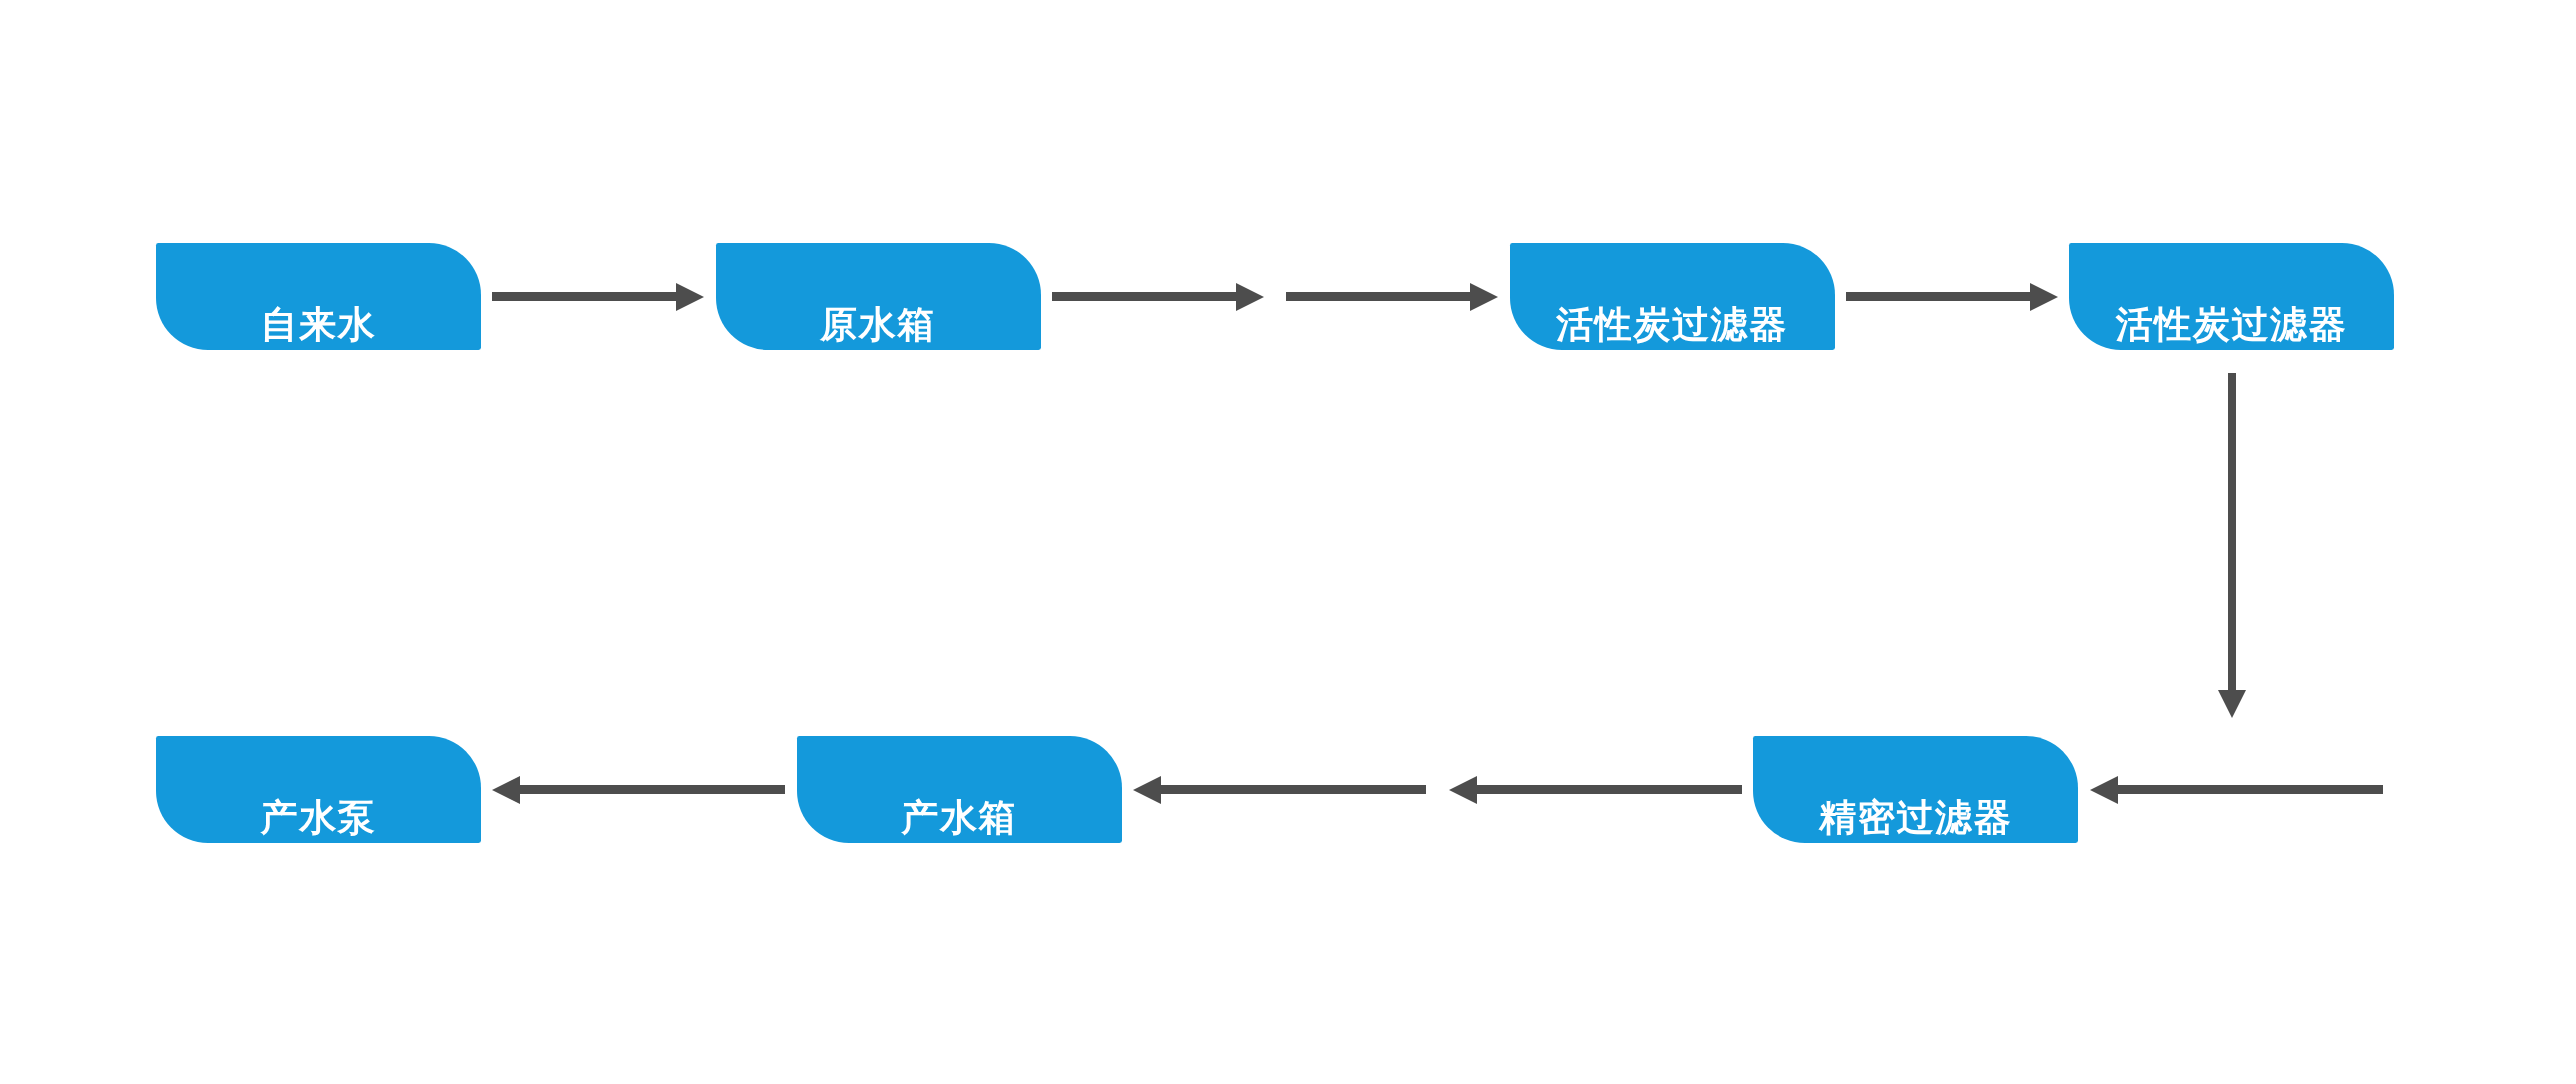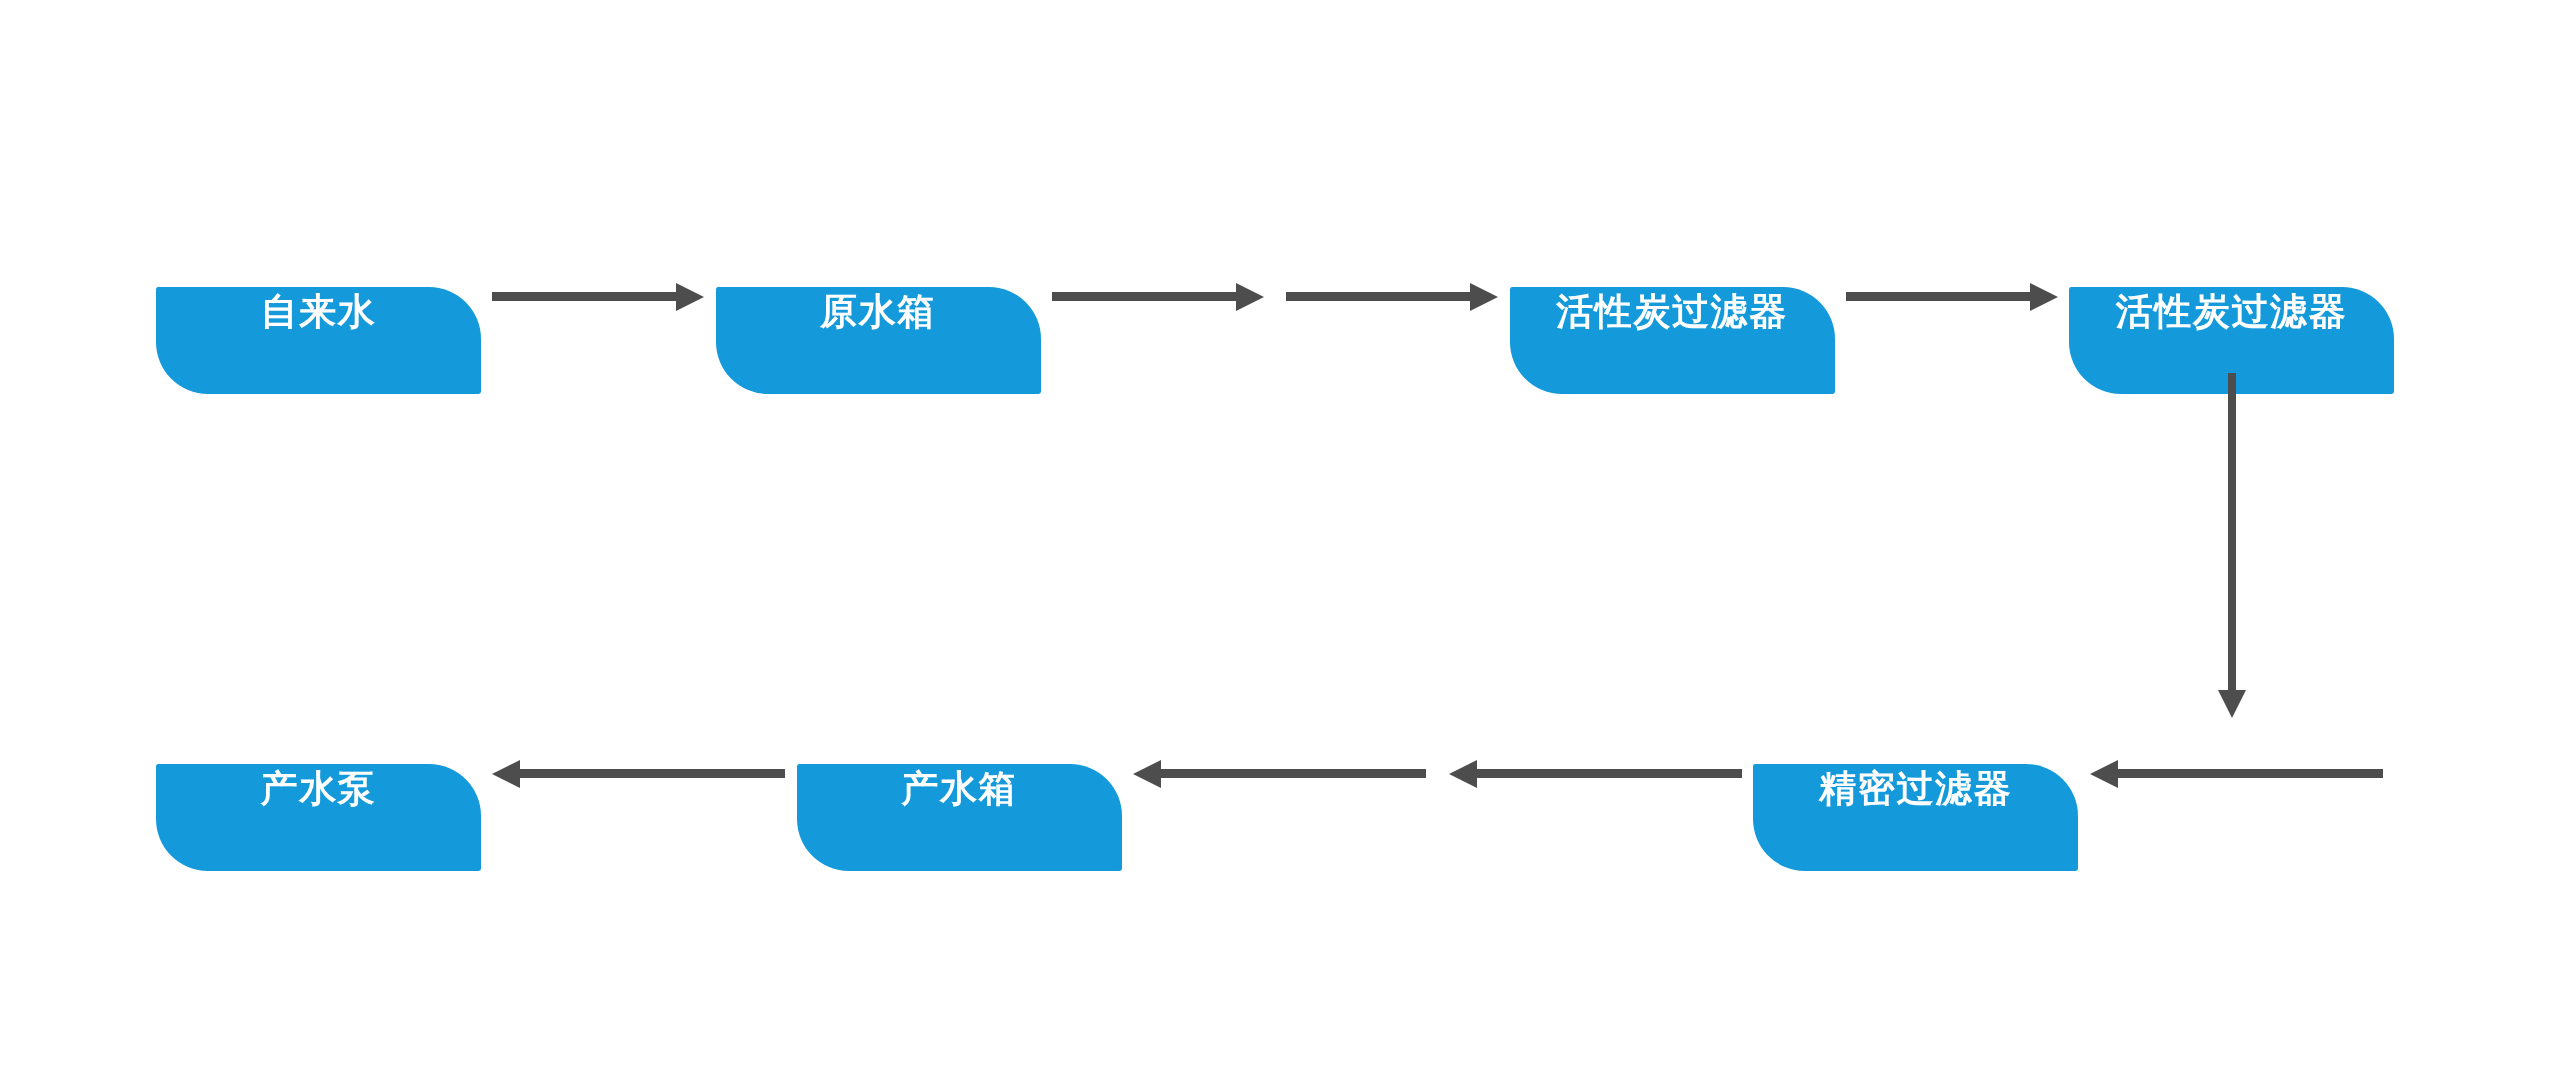--- a/index.html
+++ b/index.html
@@ -17,32 +17,31 @@
   }
   .row {
     position: absolute;
     left: 156px;
     width: 2238px;
     height: 107px;
     display: flex;
     align-items: stretch;
   }
   .row-top { top: 243px; }
-  .row-bottom { top: 720px; }
+  .row-bottom { top: 736px; }
 
   .node {
     width: 325px;
     flex: 0 0 325px;
     height: 107px;
     background: var(--node-color, #1499db);
     border-radius: 2.4px 52px 2.4px 52px;
     display: flex;
-    align-items: flex-start;
+    align-items: flex-end;
     justify-content: center;
-    margin-top: 44px;
   }
   .node span {
     color: var(--node-text-color, #ffffff);
     font-size: 37px;
     font-weight: 700;
     letter-spacing: 1.6px;
     white-space: nowrap;
   }
 
   .harrow {

